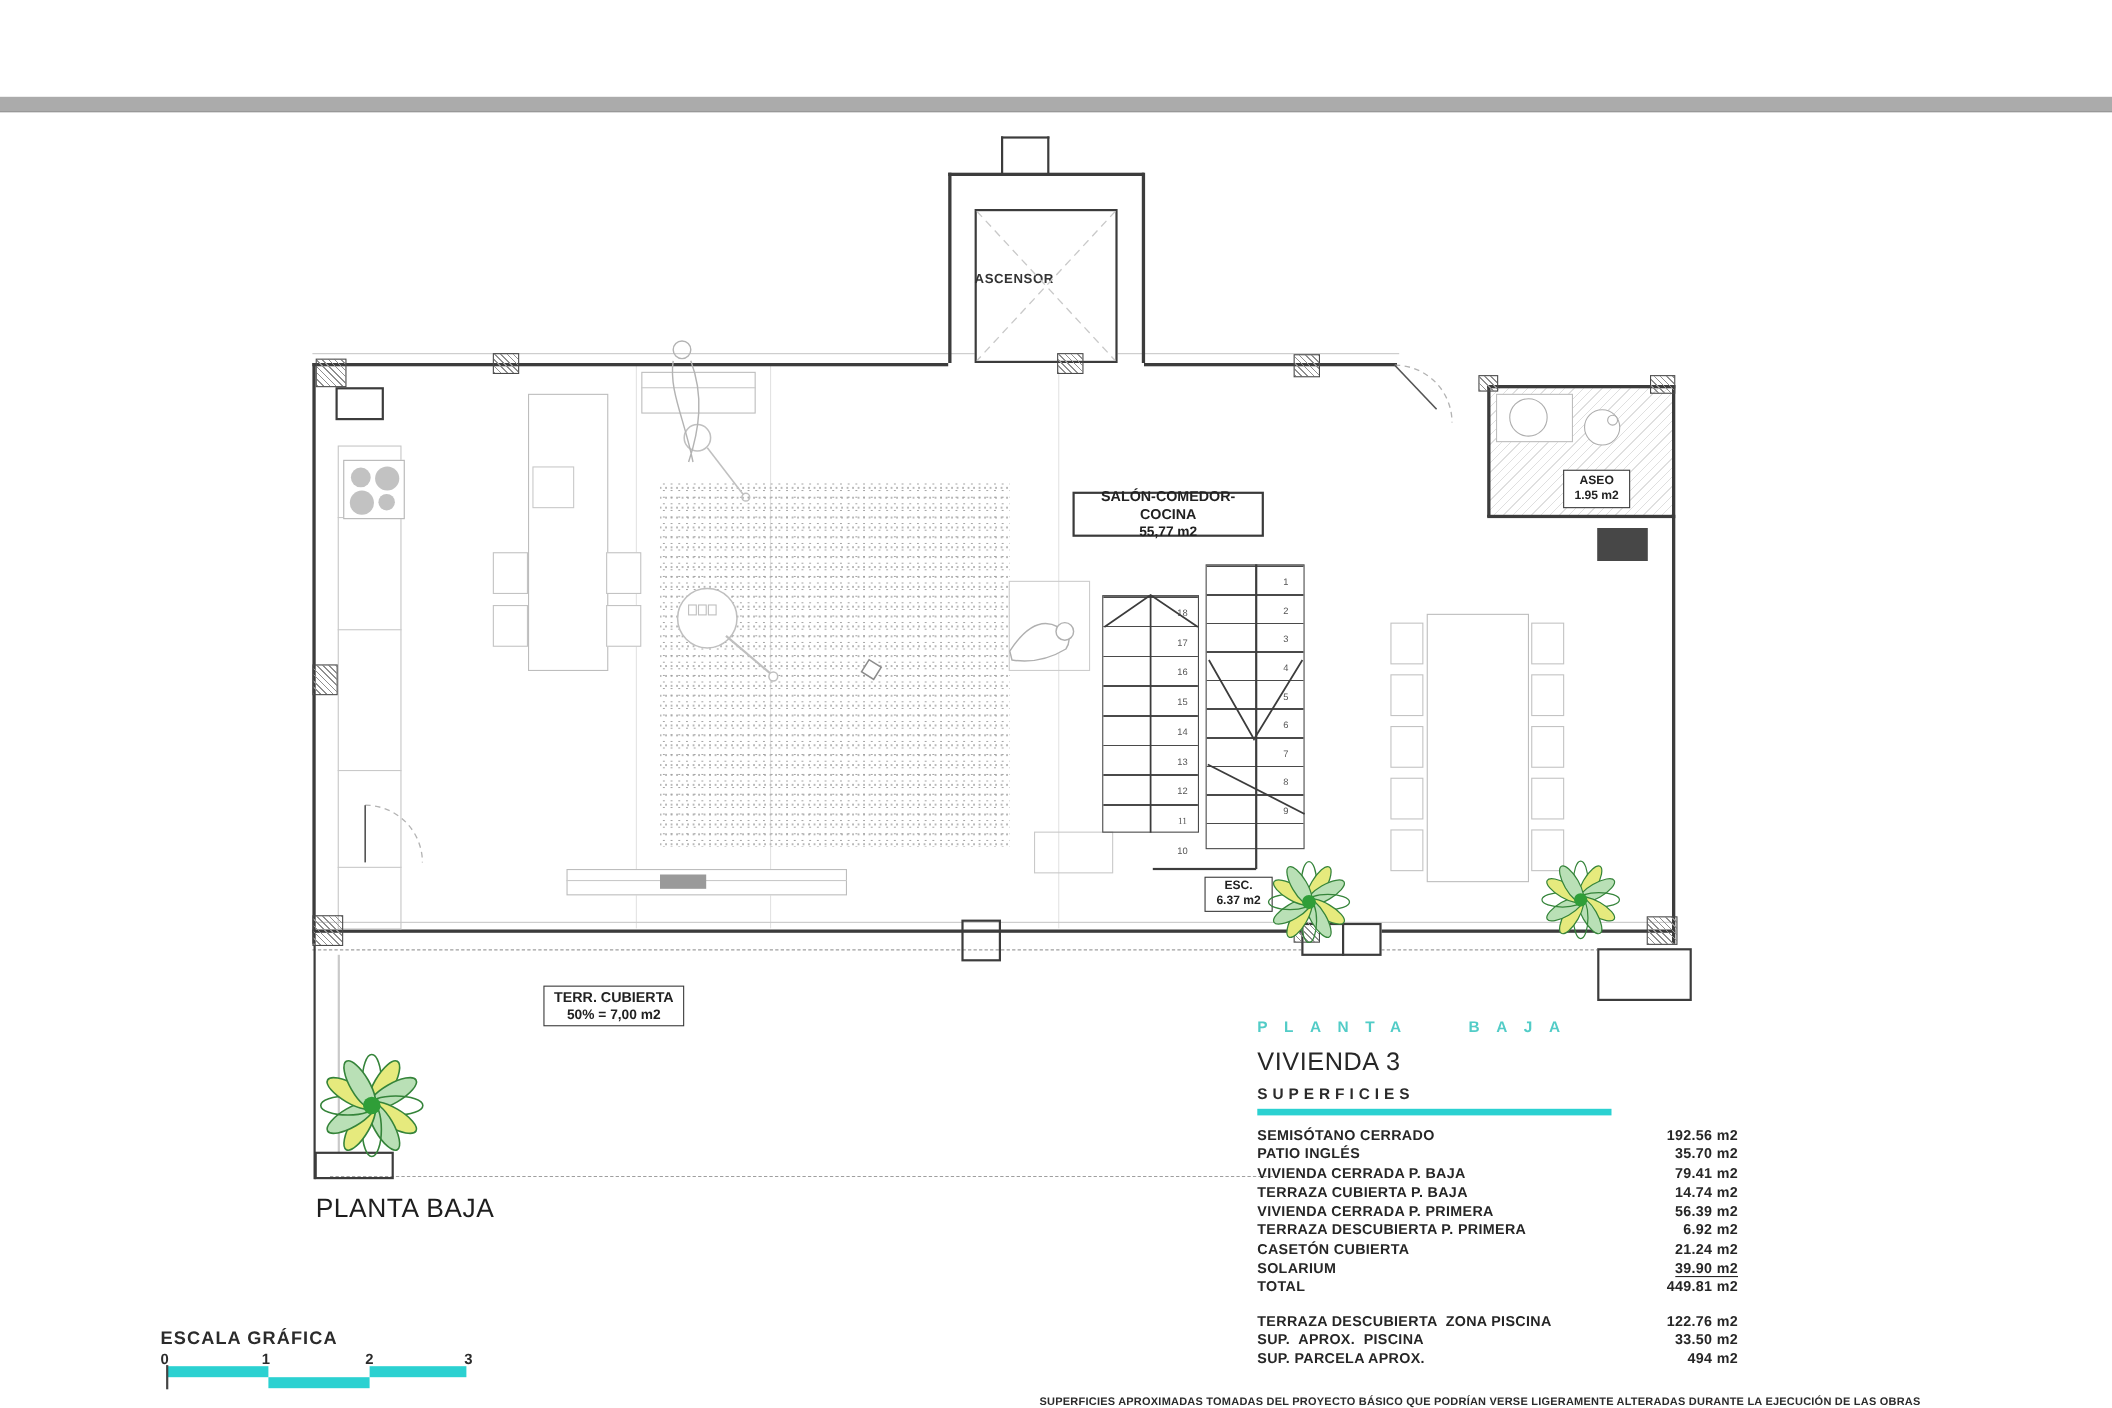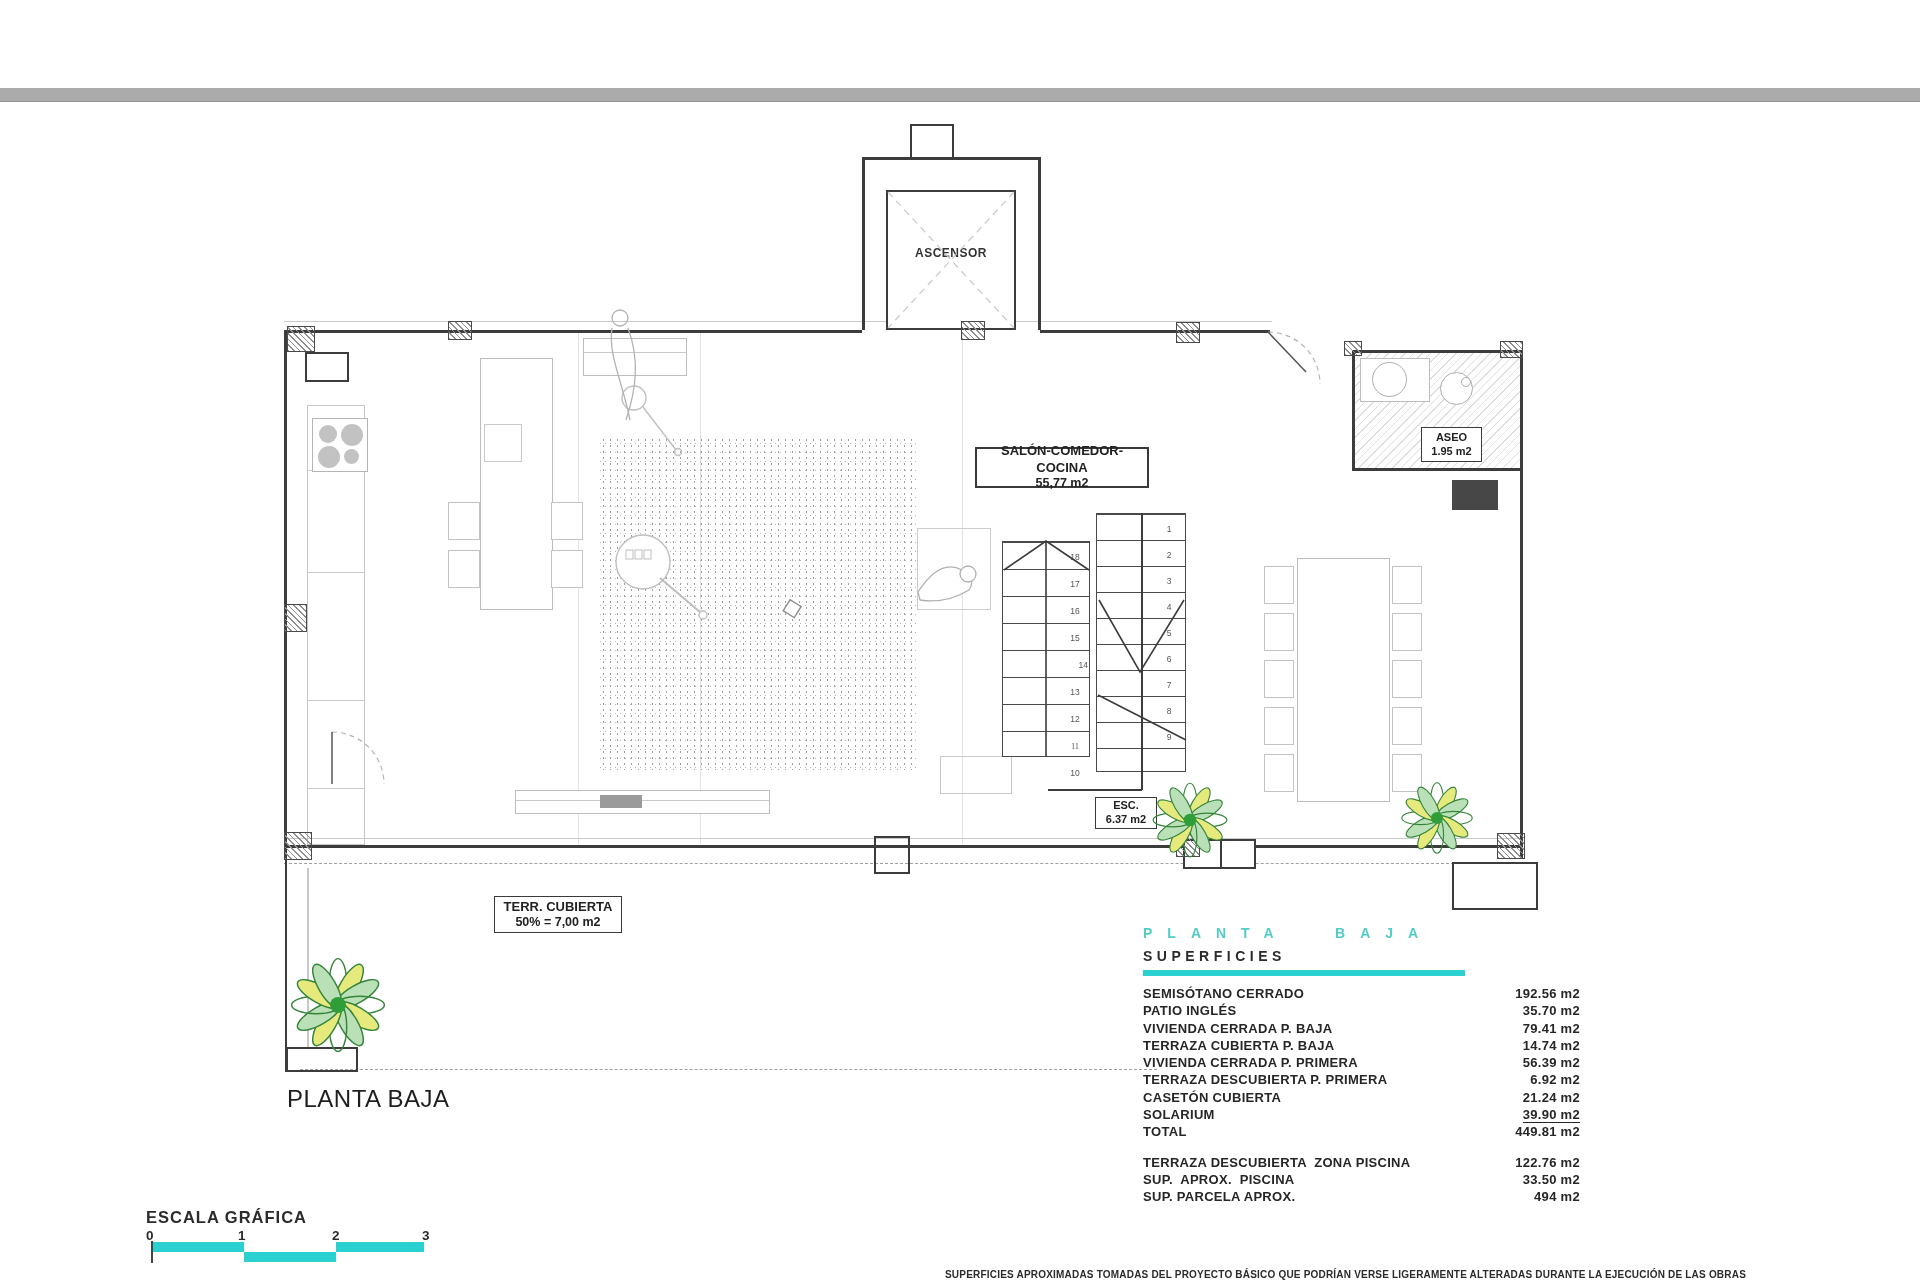--- a/index.html
+++ b/index.html
@@ -67,21 +67,21 @@
 
   <div class="w" style="left:285px;top:858px;width:2px;height:214px;"></div>
   <div class="lt" style="left:307px;top:868px;width:1.5px;height:180px;"></div>
   <div class="outline" style="left:286px;top:1047px;width:72px;height:25px;border-width:2px;background:transparent;"></div>
 
   <div class="w" style="left:862px;top:157px;width:2.5px;height:173px;"></div>
   <div class="w" style="left:862px;top:157px;width:178px;height:2.5px;"></div>
   <div class="w" style="left:1038px;top:157px;width:2.5px;height:173px;"></div>
   <div class="outline" style="left:910px;top:124px;width:44px;height:34px;border-bottom:none;background:transparent;"></div>
   <div class="outline" style="left:886px;top:190px;width:130px;height:140px;background:#fff;"></div>
-  <div class="abs" style="left:886px;top:246px;width:130px;text-align:center;font-size:12px;font-weight:600;color:#333;letter-spacing:.5px;">ASCENSOR</div>
+  <div class="abs" style="left:886px;top:246px;width:130px;text-align:left;font-size:12px;font-weight:600;color:#333;letter-spacing:.5px;">ASCENSOR</div>
 
   <div class="louter" style="left:307px;top:405px;width:58px;height:440px;border-color:#c6c6c6;background:transparent;"></div>
   <div class="lt" style="left:307px;top:470px;width:58px;height:1px;"></div>
   <div class="lt" style="left:307px;top:572px;width:58px;height:1px;"></div>
   <div class="lt" style="left:307px;top:700px;width:58px;height:1px;"></div>
   <div class="lt" style="left:307px;top:788px;width:58px;height:1px;"></div>
 
   <div class="louter" style="left:312px;top:418px;width:56px;height:54px;border-color:#b5b5b5;"></div>
   <div class="abs" style="left:319px;top:425px;width:18px;height:18px;border-radius:50%;background:#c2c2c2;"></div>
   <div class="abs" style="left:341px;top:424px;width:22px;height:22px;border-radius:50%;background:#c2c2c2;"></div>
@@ -111,21 +111,21 @@
 
   <div class="steps-r" style="left:1096px;top:513px;width:90px;height:259px;"></div>
   <div class="steps-l" style="left:1002px;top:541px;width:88px;height:216px;"></div>
   <div class="w" style="left:1141px;top:513px;width:1.6px;height:277px;"></div>
   <div class="w" style="left:1048px;top:789px;width:94px;height:1.6px;"></div>
   <div id="stairs-left-nums" class="abs" style="left:1062px;top:544px;width:26px;">
       <span class="stairnum" style="height: 27px; line-height: 27px;">18</span>
       <span class="stairnum" style="height: 27px; line-height: 27px;">17</span>
       <span class="stairnum" style="height: 27px; line-height: 27px;">16</span>
       <span class="stairnum" style="height: 27px; line-height: 27px;">15</span>
-      <span class="stairnum" style="height: 27px; line-height: 27px; text-align: right;">14</span>
+      <span class="stairnum" style="height: 27px; line-height: 27px;">14</span>
       <span class="stairnum" style="height: 27px; line-height: 27px;">13</span>
       <span class="stairnum" style="height: 27px; line-height: 27px;">12</span>
       <span class="stairnum" style="height: 27px; line-height: 27px; font-family: Liberation Serif, serif;">11</span>
       <span class="stairnum" style="height: 27px; line-height: 27px;">10</span>
     </div>
   <div id="stairs-right-nums" class="abs" style="left:1156px;top:516px;width:26px;">
       <span class="stairnum" style="height: 26px; line-height: 26px;">1</span>
       <span class="stairnum" style="height: 26px; line-height: 26px;">2</span>
       <span class="stairnum" style="height: 26px; line-height: 26px;">3</span>
       <span class="stairnum" style="height: 26px; line-height: 26px;">4</span>
@@ -267,20 +267,21 @@
     </g>
 
     <use href="#plantsym" transform="translate(1190,820) scale(1.15)"></use>
     <use href="#plantsym" transform="translate(1437,818) scale(1.1)"></use>
     <use href="#plantsym" transform="translate(338,1005) scale(1.45)"></use>
   </svg>
 </div>
 
 <div class="abs" style="left:1143px;top:925px;width:460px;">
   <div style="font-size:14px;font-weight:700;color:#52ccc7;letter-spacing:15px;word-spacing:28px;white-space:nowrap;">PLANTA BAJA</div>
+  <div style="margin-top:11px;font-size:23px;color:#272727;letter-spacing:.5px;">VIVIENDA 3</div>
   <div style="margin-top:7px;font-size:14px;font-weight:700;color:#2b2b2b;letter-spacing:4.5px;">SUPERFICIES</div>
   <div style="margin-top:6px;width:322px;height:6px;background:#2bd1d1;"></div>
   <div id="rows1" style="margin-top:10px;width:437px;">
       <div class="panel-row">
         <span class="lab">SEMISÓTANO CERRADO</span>
         <span class="val">192.56 m2</span>
       </div>
       <div class="panel-row">
         <span class="lab">PATIO INGLÉS</span>
         <span class="val">35.70 m2</span>

